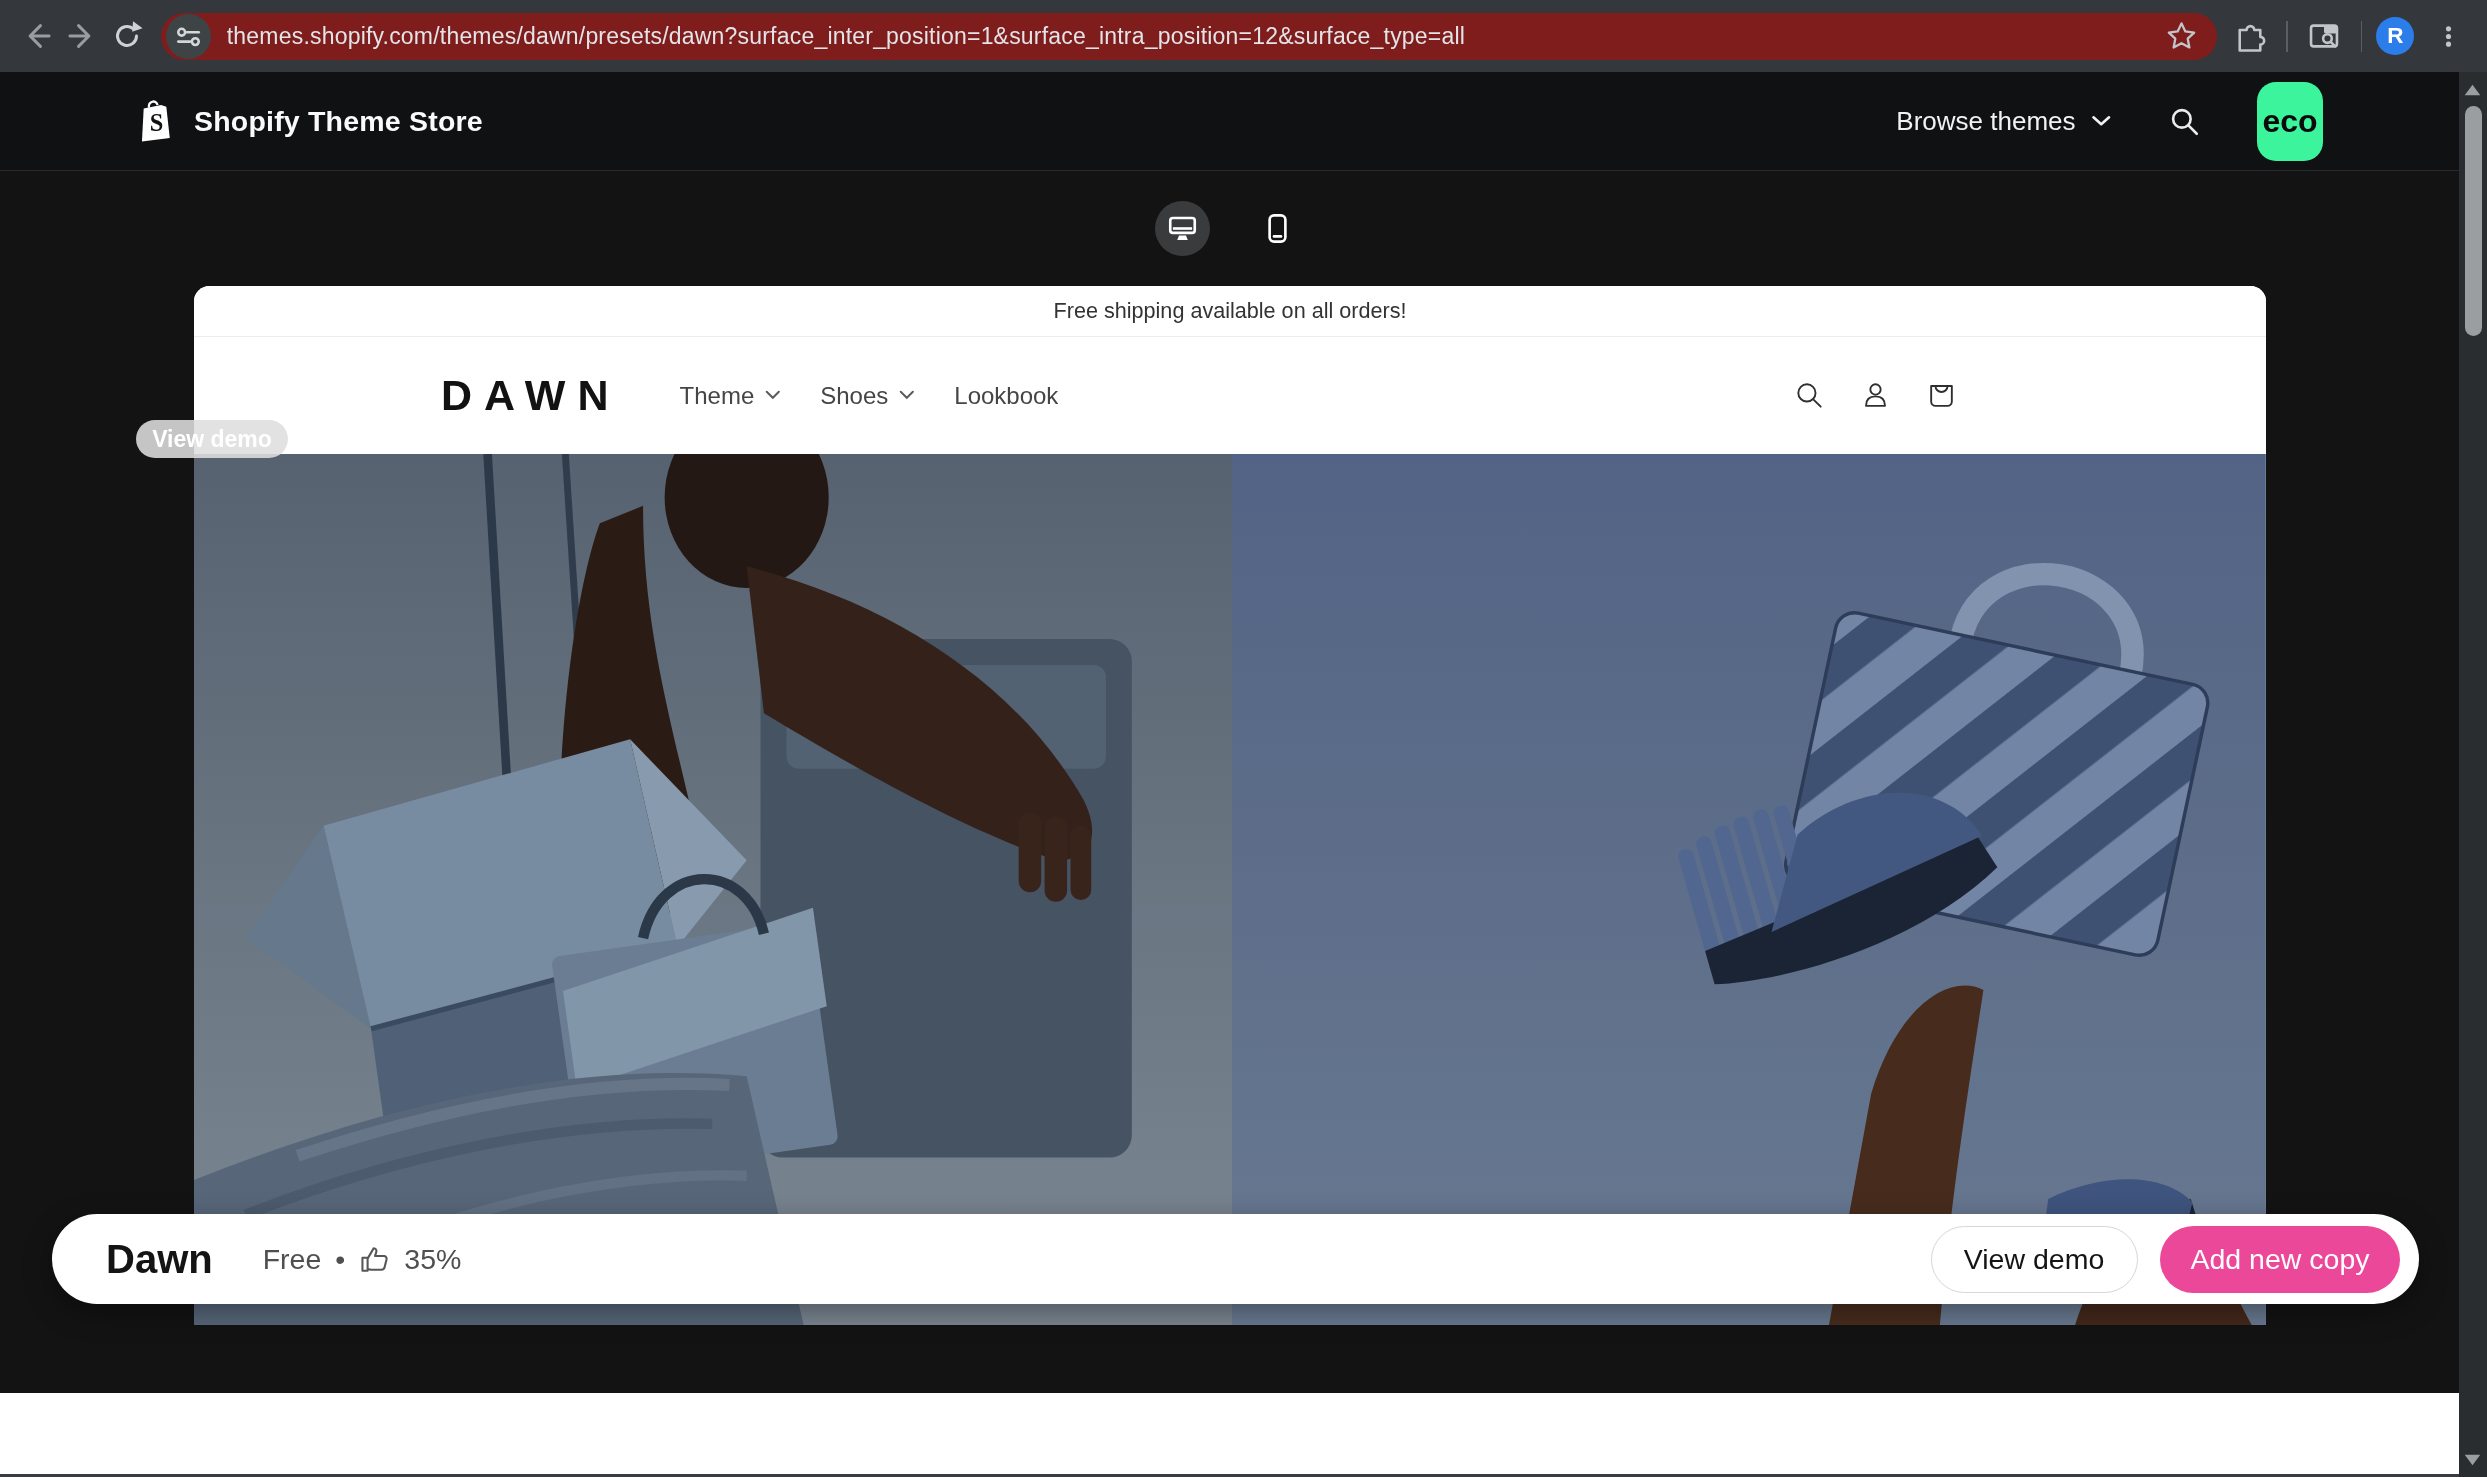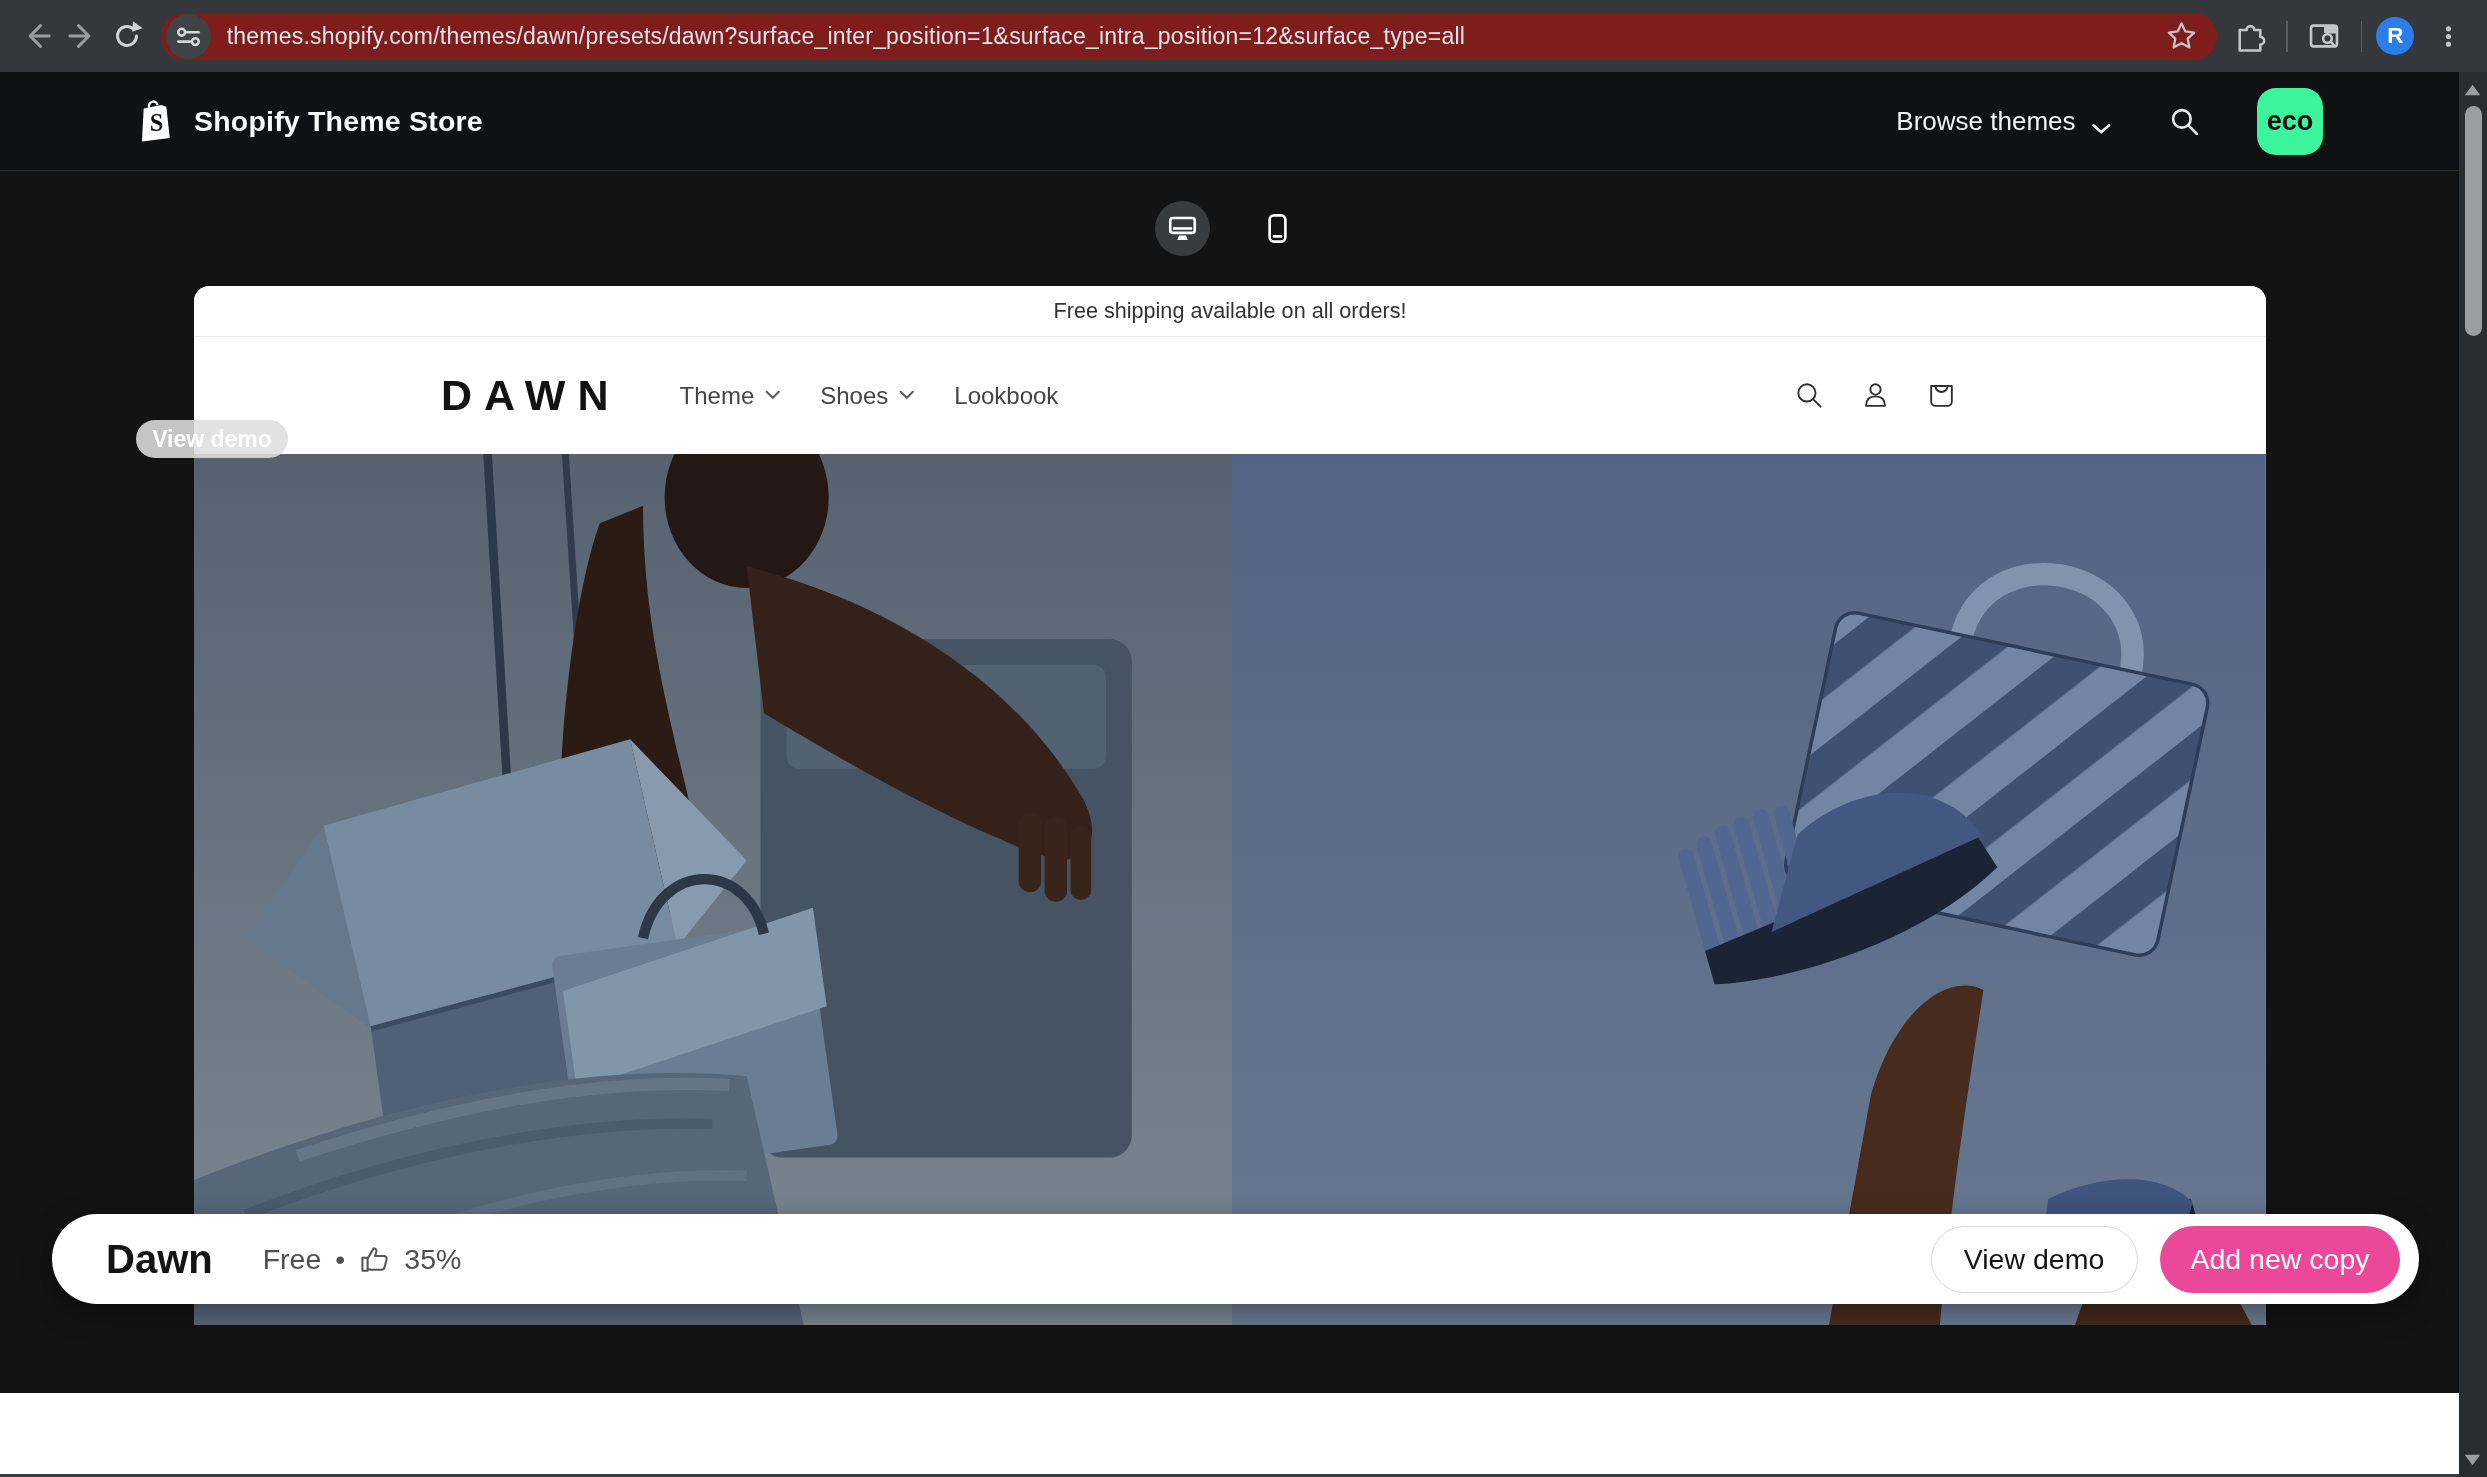--- a/index.html
+++ b/index.html
@@ -16,22 +16,22 @@
   .url-star{margin-right:17.3px;flex:0 0 auto;}
   .tb-sep{width:1.7px;height:31px;background:#5a5f63;margin:0 14px;flex:0 0 auto;}
   .avatar{width:38px;height:38px;border-radius:50%;background:#2b7de9;color:#fff;font-size:22.5px;font-weight:700;display:flex;align-items:center;justify-content:center;flex:0 0 auto;}
   .kebab{margin:0 15.6px 0 12px;}
 
   
   .site-header{left:0;top:72px;width:2487px;height:99px;background:#101112;border-bottom:1.7px solid #2a2b2c;display:flex;align-items:center;padding:0 135px;box-sizing:border-box;}
   .brand{display:flex;align-items:center;gap:19px;}
   .brand-title{color:#fafafa;font-size:28.5px;font-weight:600;letter-spacing:0.2px;}
   .header-right{margin-left:auto;display:flex;align-items:center;gap:55px;padding-right:29px;}
-  .browse{display:flex;align-items:flex-end;gap:14px;color:#f2f2f2;font-size:26px;}
-  .eco-badge{width:66px;height:67px;border-radius:19px;background:#3cf49b;color:#0b0b0b;font-size:27px;font-weight:600;display:flex;align-items:center;justify-content:center;}
+  .browse{display:flex;align-items:center;gap:14px;color:#f2f2f2;font-size:26px;}
+  .eco-badge{width:66px;height:79px;border-radius:19px;background:#3cf49b;color:#0b0b0b;font-size:32px;font-weight:600;display:flex;align-items:center;justify-content:center;}
 
   
   .device-row{left:0;top:171px;width:2459px;height:114px;display:flex;align-items:center;justify-content:center;gap:40px;}
   .dev-circle{width:55px;height:55px;border-radius:50%;display:flex;align-items:center;justify-content:center;}
   .dev-circle.active{background:#3a3b3d;}
 
   
   .card{left:194px;top:286px;width:2072px;height:1039px;background:#fff;border-radius:15.6px 15.6px 0 0;overflow:hidden;}
   .announce{height:50px;display:flex;align-items:center;justify-content:center;font-size:21.6px;color:#333;border-bottom:0.9px solid #ececec;background:#fff;}
   .store-nav{height:117px;display:flex;align-items:center;padding:0 69px;background:#fff;box-sizing:border-box;}

